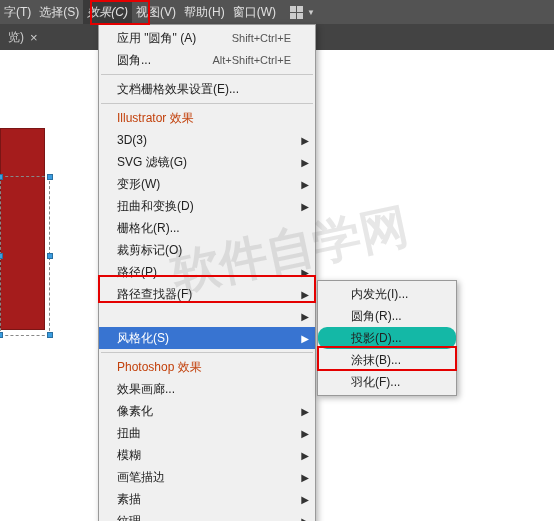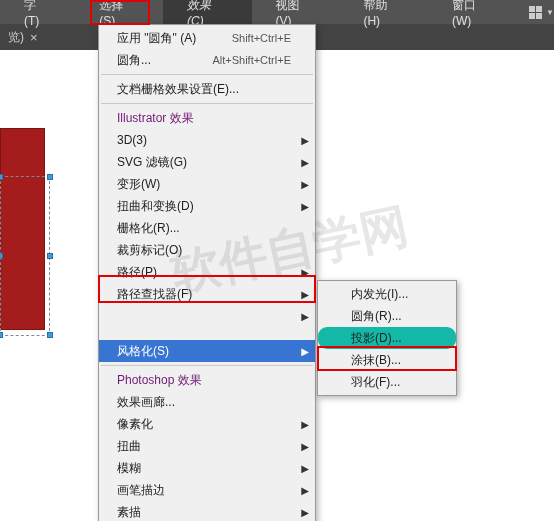--- a/index.html
+++ b/index.html
@@ -1,37 +1,37 @@
 <!DOCTYPE html>
 <html><head>
 <meta charset="utf-8">
 <style>
 * { margin: 0; padding: 0; box-sizing: border-box; font-family: "Microsoft YaHei", sans-serif; }
 body { background: #fff; width: 554px; height: 521px; overflow: hidden; position: relative; }
 .menubar { background: #535353; height: 24px; display: flex; align-items: center; color: #e0e0e0; font-size: 12px; }
-.menu-item { padding: 0 24px; height: 24px; display: flex; align-items: center; cursor: pointer; }
+.menu-item { padding: 0 4px; height: 24px; display: flex; align-items: center; cursor: pointer; }
 .menu-item.active { background: #3a3a3a; font-style: italic; }
 .red-highlight-menu { position: absolute; border: 2px solid #e40000; top: 0; left: 90px; width: 60px; height: 25px; z-index: 100; pointer-events: none; }
 .view-icon { margin-left: 10px; display: flex; align-items: center; gap: 2px; }
 .view-icon .grid { display: grid; grid-template-columns: repeat(2,6px); grid-template-rows: repeat(2,6px); gap: 1px; }
 .view-icon .grid div { background: #ccc; }
 .view-icon .dd { color: #ccc; font-size: 8px; margin-left: 2px; }
 .tabbar { background: #434343; height: 26px; display: flex; align-items: center; color: #ccc; font-size: 12px; }
 .tab { padding: 0 8px; height: 26px; display: flex; align-items: center; }
 .tab .close { margin-left: 6px; font-size: 13px; color: #ccc; }
 .canvas { position: absolute; top: 50px; left: 0; width: 98px; height: 471px; background: #fff; }
 .red-shape { position: absolute; top: 78px; left: 0; width: 45px; height: 202px; background: #a51c1c; border: 1px solid #7a1515; }
 .handle { position: absolute; width: 6px; height: 6px; background: #3b9de0; border: 1px solid #2a6fa0; }
 .dashed-outline { position: absolute; top: 126px; left: 0; width: 50px; height: 160px; border: 1px dashed #888; }
 .dropdown { position: absolute; top: 24px; left: 98px; width: 218px; background: #f0f0f0; border: 1px solid #999; box-shadow: 2px 2px 6px rgba(0,0,0,0.3); font-size: 12px; color: #222; padding: 2px 0; }
 .dd-row { display: flex; align-items: center; height: 22px; padding: 0 24px 0 18px; position: relative; cursor: pointer; }
-.dd-row.selected { background: #3874d1; color: #fff; margin-top: 13px; }
+.dd-row.selected { background: #3874d1; color: #fff; }
 .dd-short { flex: 1; text-align: right; color: #555; font-size: 11px; }
 .dd-sep { height: 1px; background: #c8c8c8; margin: 3px 2px; }
-.dd-header { color: #701a75; padding: 3px 18px 2px; font-size: 12px; cursor: default; }
+.dd-header { color: #c2410c; padding: 3px 18px 2px; font-size: 12px; cursor: default; }
 .dd-arrow { position: absolute; right: 6px; font-size: 10px; color: #333; }
 .dd-row.selected .dd-arrow { color: #fff; }
 .submenu { position: absolute; top: 280px; left: 317px; width: 140px; background: #f0f0f0; border: 1px solid #999; box-shadow: 2px 2px 6px rgba(0,0,0,0.3); font-size: 12px; color: #222; padding: 2px 0; }
 .sub-row { display: flex; align-items: center; height: 22px; padding: 0 24px 0 33px; cursor: pointer; }
 .sub-row.hover { background: #14b8a6; border-radius: 9px; }
 .red-highlight-row { position: absolute; border: 2px solid #e40000; pointer-events: none; z-index: 200; }
 .watermark { position: absolute; top: 190px; left: 160px; width: 260px; height: 120px; color: rgba(120,120,120,0.18); font-size: 48px; font-weight: bold; transform: rotate(-12deg); pointer-events: none; display: flex; align-items: center; justify-content: center; z-index: 50; }
 </style>
 </head>
 <body>

